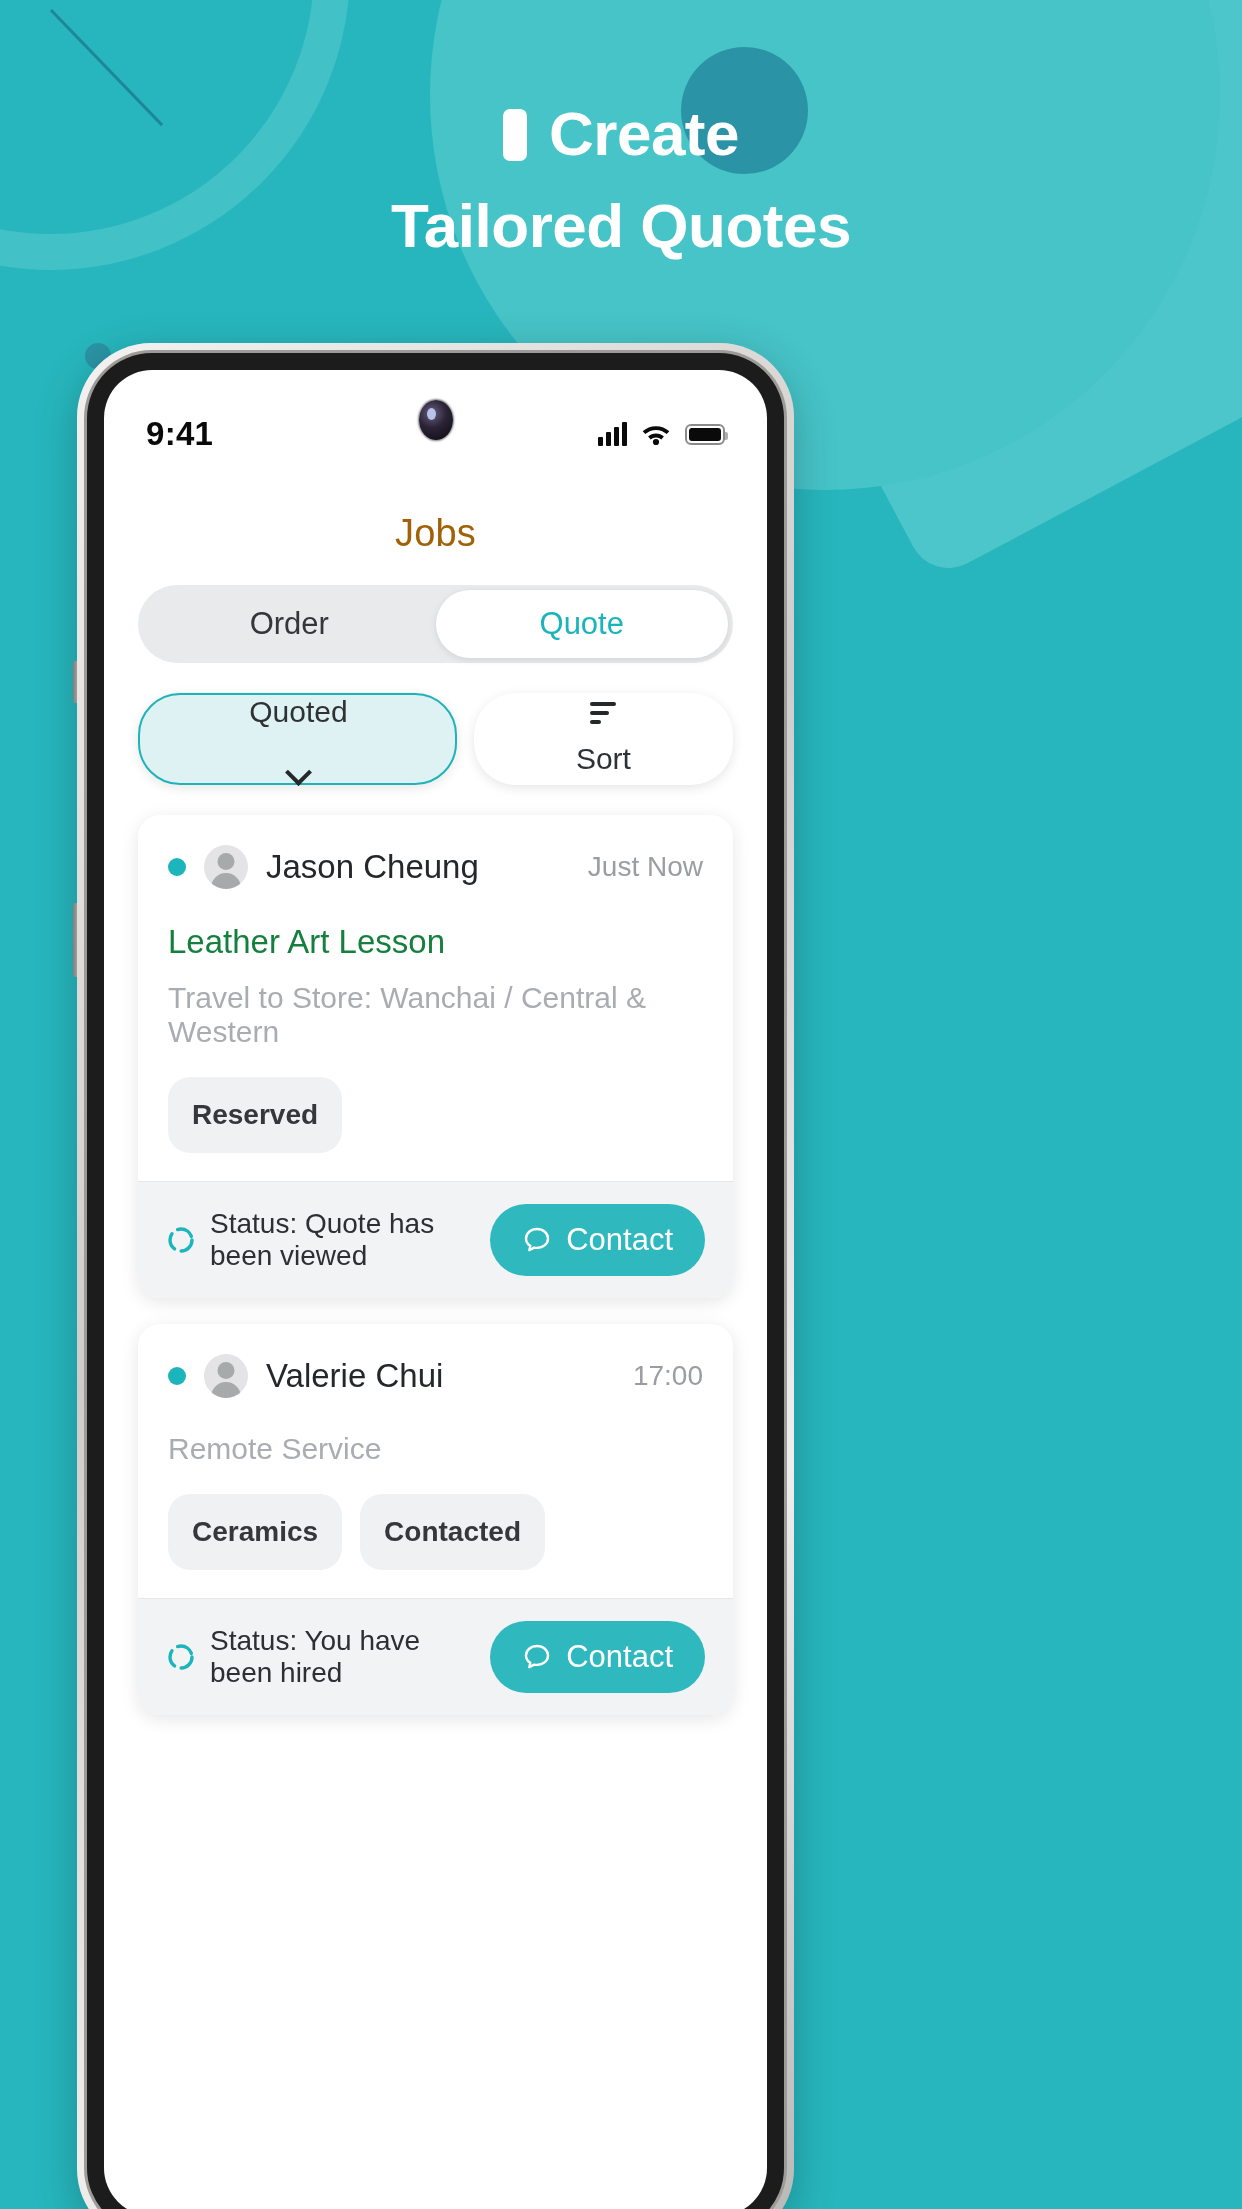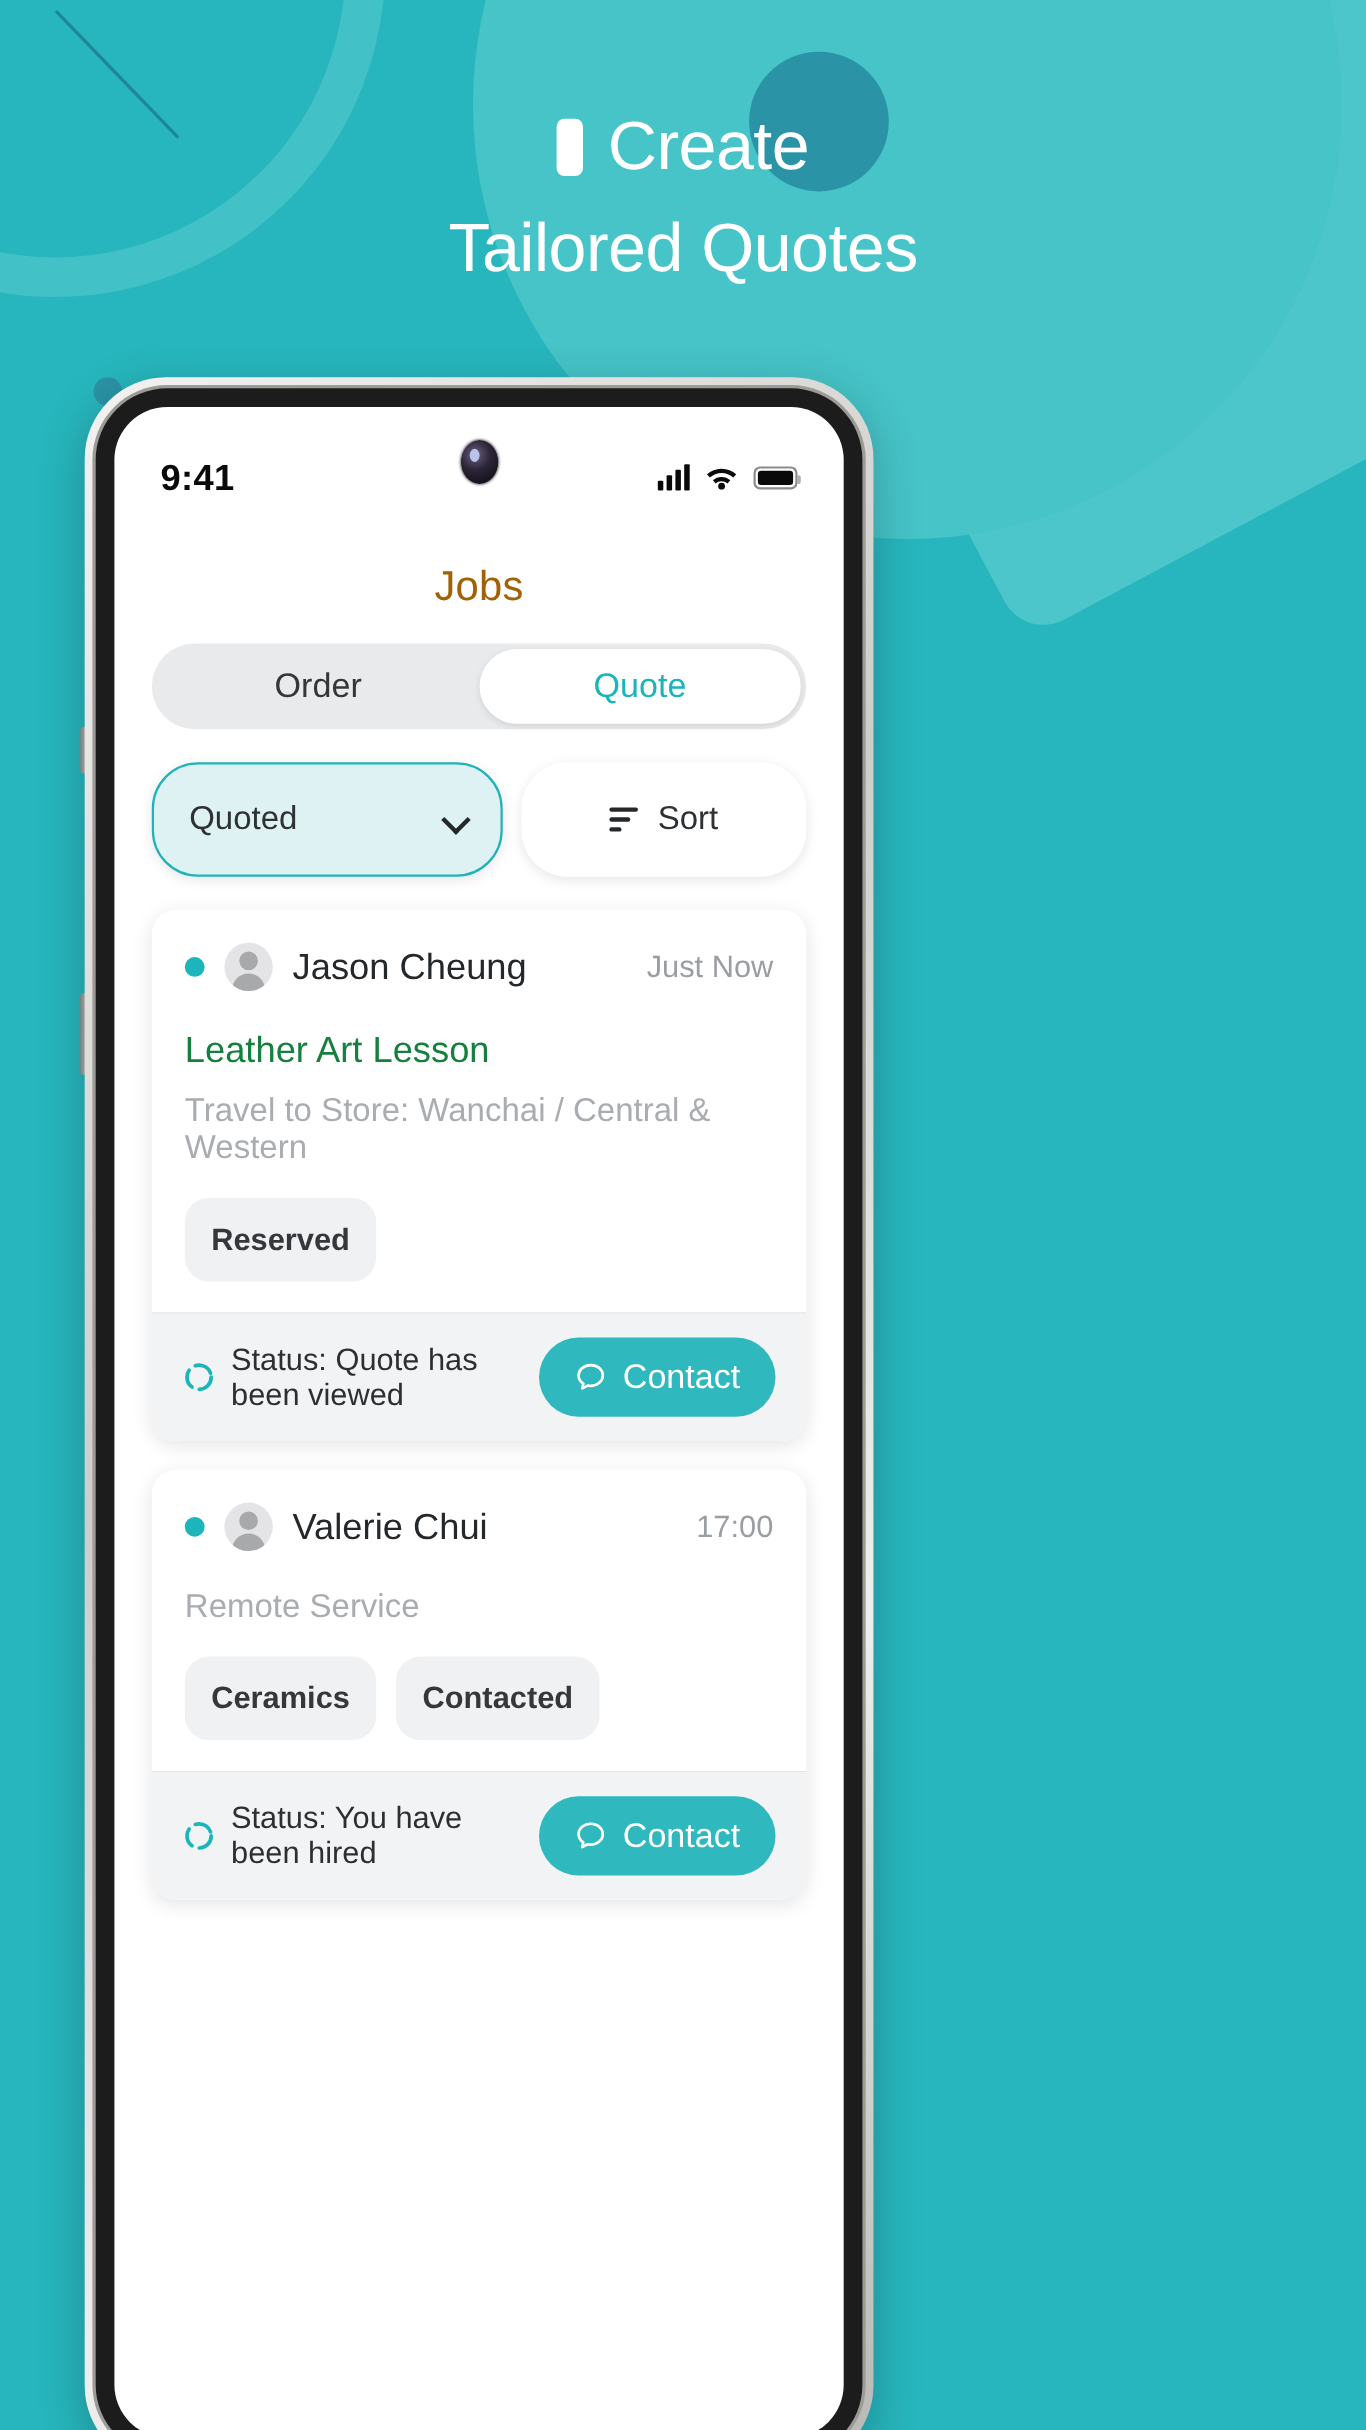--- a/index.html
+++ b/index.html
@@ -59,21 +59,21 @@
     border-radius:50%;
     background:#2a94a6;
   }
 
   
   .headline {
     position:absolute;
     left:0; right:0; top:88px;
     text-align:center;
     color:#ffffff;
-    font-weight:normal;
+    font-weight:bold;
     font-size:62px;
     line-height:1.48;
     letter-spacing:-.5px;
     z-index:3;
   }
   .hl-line { display:block; white-space:nowrap; }
   .hl-bar {
     display:inline-block;
     width:24px; height:52px;
     background:#ffffff;
@@ -203,29 +203,30 @@
     box-shadow:0 2px 7px rgba(0,0,0,.10);
   }
 
   
   .filters {
     display:flex;
     gap:17px;
     padding:30px 34px 8px 34px;
   }
   .chip-btn {
-    height:104px;
+    height:92px;
     border-radius:42px;
     background:#ffffff;
     box-shadow:0 3px 12px rgba(0,0,0,.10);
     display:flex; align-items:center; justify-content:center;
     gap:18px;
     font-size:30px;
     color:#2f3234;
     padding:0 30px;
+    flex-direction:column;
   }
   .chip-btn.dropdown {
     flex:1.18;
     background:#dff2f3;
     border:2px solid #1eb3b9;
     justify-content:space-between;
     padding:0 30px 0 32px;
   }
   .chip-btn.plain { flex:.93; }
   .chev { width:22px; height:22px; position:relative; }

